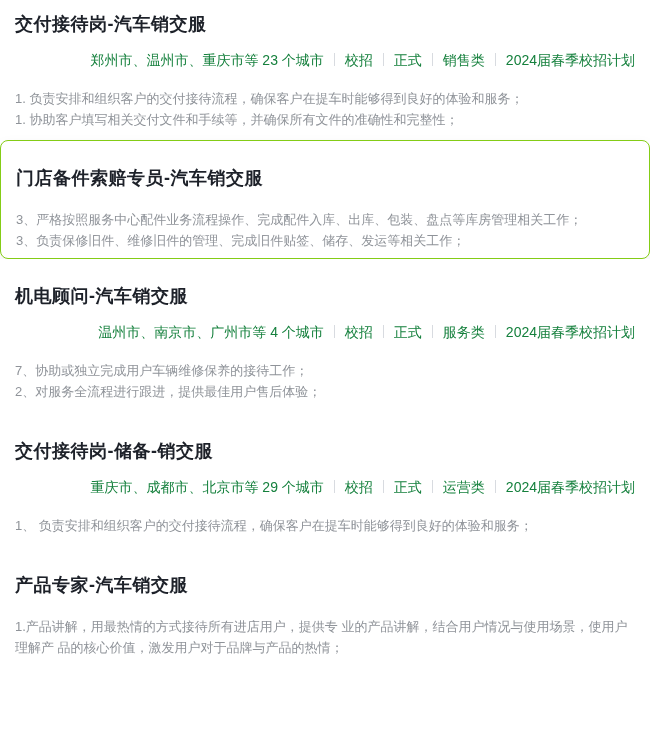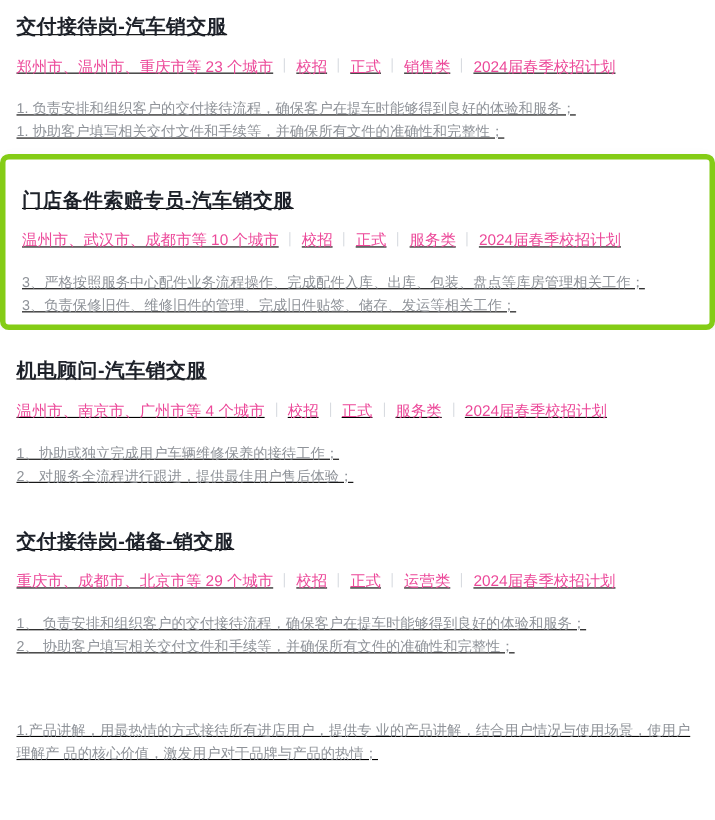--- a/index.html
+++ b/index.html
@@ -7,48 +7,48 @@
     width: 650px;
     background: #ffffff;
     font-family: "Liberation Sans", "DejaVu Sans", sans-serif;
   }
   body { min-height: 745px; }
   .job-list { width: 650px; }
 
   .job {
     padding: 25px 15px 12px 15px;
     background: #ffffff;
-    text-decoration: underline;
   }
   .job:first-child {
     padding-top: 12px;
     padding-bottom: 10px;
   }
   .job.elevated {
-    border: 5px solid #84cc16;
+    border: 1px solid #84cc16;
     border-radius: 8px;
     box-shadow: 0 5px 14px rgba(31, 35, 41, 0.06);
     padding-bottom: 7px;
   }
 
   .job-title {
     font-size: 18px;
     line-height: 25px;
     font-weight: 700;
     color: #1d2129;
     letter-spacing: 0.5px;
     cursor: pointer;
   }
 
   .job-meta {
     margin-top: 13px;
     font-size: 14px;
     line-height: 20px;
-    color: #ec4899;
+    color: #15803d;
     white-space: nowrap;
+    text-align: right;
   }
   .job-meta .sep {
     display: inline-block;
     width: 1px;
     height: 13px;
     background: #d8dbe0;
     margin: 0 10px;
     vertical-align: -1px;
   }
 
@@ -72,50 +72,47 @@
       <span>郑州市、温州市、重庆市等 23 个城市</span><span class="sep"></span><span>校招</span><span class="sep"></span><span>正式</span><span class="sep"></span><span>销售类</span><span class="sep"></span><span>2024届春季校招计划</span>
     </div>
     <div class="job-desc">
       <p>1. 负责安排和组织客户的交付接待流程，确保客户在提车时能够得到良好的体验和服务；</p>
       <p>1. 协助客户填写相关交付文件和手续等，并确保所有文件的准确性和完整性；</p>
     </div>
   </section>
 
   <section class="job elevated">
     <h2 class="job-title">门店备件索赔专员-汽车销交服</h2>
-    <div class="job-meta">
-      <span>温州市、武汉市、成都市等 10 个城市</span><span class="sep"></span><span>校招</span><span class="sep"></span><span>正式</span><span class="sep"></span><span>服务类</span><span class="sep"></span><span>2024届春季校招计划</span>
-    </div>
     <div class="job-desc">
       <p>3、严格按照服务中心配件业务流程操作、完成配件入库、出库、包装、盘点等库房管理相关工作；</p>
       <p>3、负责保修旧件、维修旧件的管理、完成旧件贴签、储存、发运等相关工作；</p>
     </div>
   </section>
 
   <section class="job">
     <h2 class="job-title">机电顾问-汽车销交服</h2>
     <div class="job-meta">
       <span>温州市、南京市、广州市等 4 个城市</span><span class="sep"></span><span>校招</span><span class="sep"></span><span>正式</span><span class="sep"></span><span>服务类</span><span class="sep"></span><span>2024届春季校招计划</span>
     </div>
     <div class="job-desc">
-      <p>1、协助或独立完成用户车辆维修保养的接待工作；</p>
+      <p>7、协助或独立完成用户车辆维修保养的接待工作；</p>
       <p>2、对服务全流程进行跟进，提供最佳用户售后体验；</p>
     </div>
   </section>
 
   <section class="job">
     <h2 class="job-title">交付接待岗-储备-销交服</h2>
     <div class="job-meta">
       <span>重庆市、成都市、北京市等 29 个城市</span><span class="sep"></span><span>校招</span><span class="sep"></span><span>正式</span><span class="sep"></span><span>运营类</span><span class="sep"></span><span>2024届春季校招计划</span>
     </div>
     <div class="job-desc">
       <p>1、 负责安排和组织客户的交付接待流程，确保客户在提车时能够得到良好的体验和服务；</p>
-      <p>2、 协助客户填写相关交付文件和手续等，并确保所有文件的准确性和完整性；</p>
     </div>
   </section>
 
   <section class="job">
+    <h2 class="job-title">产品专家-汽车销交服</h2>
     <div class="job-desc">
       <p>1.产品讲解，用最热情的方式接待所有进店用户，提供专 业的产品讲解，结合用户情况与使用场景，使用户理解产 品的核心价值，激发用户对于品牌与产品的热情；</p>
     </div>
   </section>
 
 </main>
 
 </body></html>

